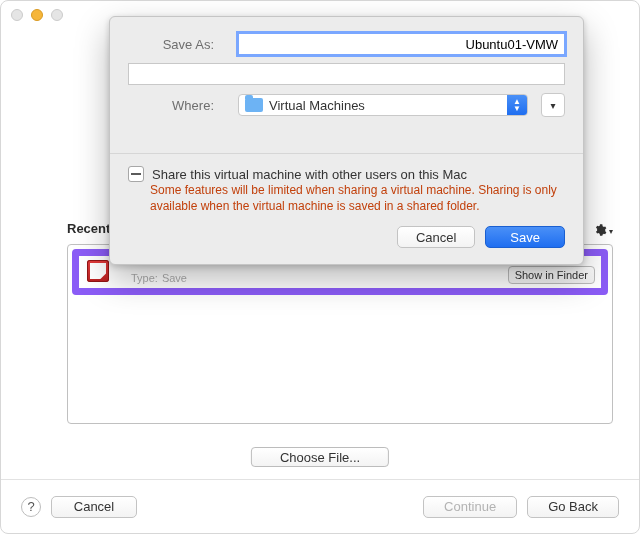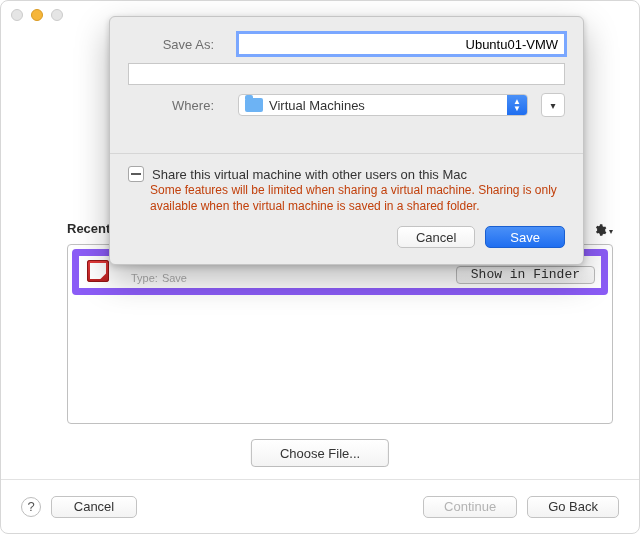--- a/index.html
+++ b/index.html
@@ -93,37 +93,36 @@
     position:absolute;
     left:3px; top:3px; right:3px; bottom:3px;
     background: #fff;
     clip-path: polygon(0 0, 100% 0, 100% 65%, 65% 100%, 0 100%);
   }
   .back-row .type-label { opacity:0.45; margin-left: 44px;}
   .back-row .type-val   { opacity:0.45; margin-left: 4px;}
   .show-in-finder-btn {
     position:absolute;
     right: 6px; bottom: 4px;
-    font-size: 13px;
-    padding: 0 14px;
+    font-size: 11px;
+    padding: 0 6px;
     height: 18px;
     line-height:16px;
     border-radius: 4px;
     border: 1px solid #bcbcbc;
     background: linear-gradient(#ffffff,#f2f2f2);
     color:#333;
-    font-family:Liberation Mono, monospace;
   }
 
   .choose-file-btn {
     position:absolute;
     left: 50%;
     transform: translateX(-50%);
     bottom: 66px;
-    height: 28px;
+    height: 20px;
     padding: 0 28px;
     border-radius: 4px;
     border: 1px solid #bcbcbc;
     background: linear-gradient(#ffffff,#f3f3f3);
     font-size: 13px;
     color:#333;
   }
 
   .bottom-bar {
     position:absolute;

